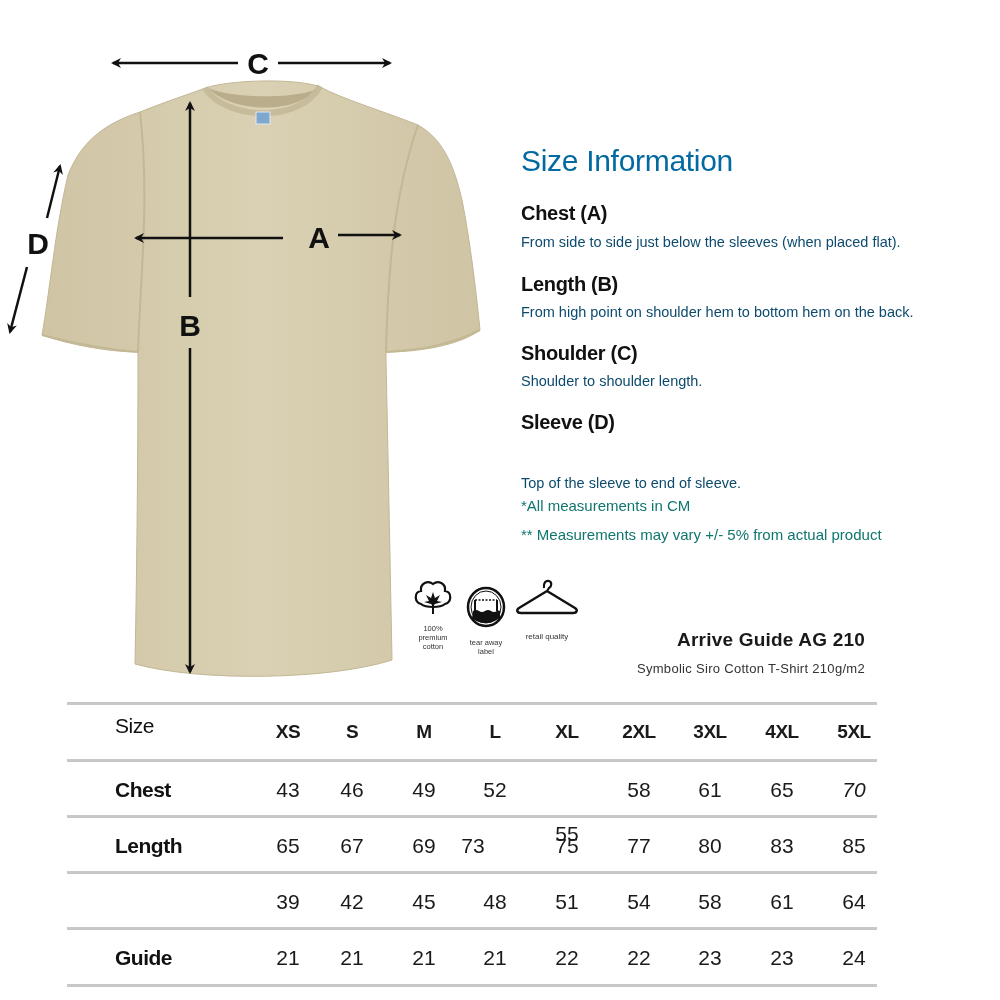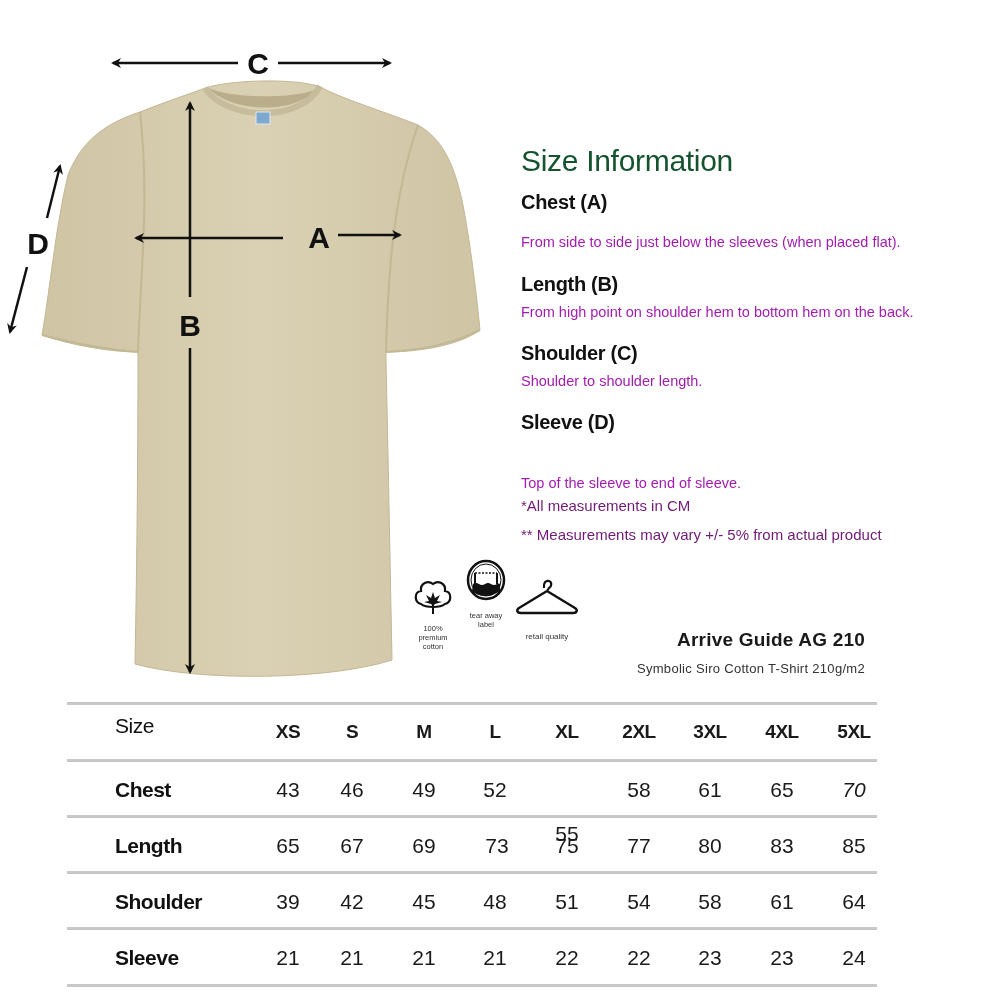--- a/index.html
+++ b/index.html
@@ -1,24 +1,24 @@
 <!DOCTYPE html>
 <html><head>
   <meta charset="utf-8">
   <style>
     html, body { margin:0; padding:0; background:#ffffff; }
     body { width:1000px; height:1000px; position:relative; overflow:hidden;
            font-family:"Liberation Sans", "DejaVu Sans", sans-serif; color:#111; }
     .abs { position:absolute; }
     svg.shirt { position:absolute; left:0; top:0; }
 
-    .info-title { left:521px; top:144px; font-size:30px; font-weight:400; letter-spacing:-0.3px; color:#14532d; }
+    .info-title { left:521px; top:144px; font-size:30px; font-weight:400; letter-spacing:-0.3px; color:#0369a1; }
     .sec-head { font-size:20px; font-weight:700; color:#111; letter-spacing:-0.3px; }
-    .sec-desc { font-size:14.5px; color:#a21caf; letter-spacing:0px; }
-    .note { font-size:15px; color:#701a75; }
+    .sec-desc { font-size:14.5px; color:#0c4a6e; letter-spacing:0px; }
+    .note { font-size:15px; color:#0f766e; }
 
     .icon-label { font-size:7.5px; color:#333; text-align:center; line-height:9px; }
 
     .prod-name { right:135px; top:629px; font-size:19px; font-weight:700; color:#1a1a1a; text-align:right; letter-spacing:0.2px; }
     .prod-sub { right:135px; top:661px; font-size:13px; color:#333; text-align:right; letter-spacing:0.3px; }
 
     .table { left:67px; top:702px; width:810px; }
     .hline { position:absolute; left:0; width:810px; height:3px; background:#c8c8c8; }
     .row { position:absolute; left:0; width:810px; height:56px; }
     .cell { position:absolute; top:0; height:100%; display:flex; align-items:center; justify-content:center; font-size:21px; color:#1a1a1a; }
@@ -80,21 +80,21 @@
 
   <g>
     <line x1="47" y1="218" x2="60" y2="166" stroke="#111" stroke-width="2.5" marker-end="url(#ah)"></line>
     <line x1="27" y1="267" x2="10" y2="332" stroke="#111" stroke-width="2.5" marker-end="url(#ah)"></line>
     <text x="38" y="254" font-size="30" font-weight="700" text-anchor="middle" fill="#111" font-family="Liberation Sans, sans-serif">D</text>
   </g>
 </svg>
 
 <div class="abs info-title">Size Information</div>
 
-<div class="abs sec-head" style="left:521px; top:191px;">Chest (A)</div>
+<div class="abs sec-head" style="left:521px; top:202px;">Chest (A)</div>
 <div class="abs sec-desc" style="left:521px; top:234px;">From side to side just below the sleeves (when placed flat).</div>
 
 <div class="abs sec-head" style="left:521px; top:273px;text-align:right;">Length (B)</div>
 <div class="abs sec-desc" style="left:521px; top:304px;">From high point on shoulder hem to bottom hem on the back.</div>
 
 <div class="abs sec-head" style="left:521px; top:342px;">Shoulder (C)</div>
 <div class="abs sec-desc" style="left:521px; top:373px;">Shoulder to shoulder length.</div>
 
 <div class="abs sec-head" style="left:521px; top:411px;">Sleeve (D)</div>
 <div class="abs sec-desc" style="left:521px; top:443px;margin-top:32px;">Top of the sleeve to end of sleeve.</div>
@@ -108,21 +108,21 @@
     <path d="M23,18 L25,24 L30,21 L27,27 L32,28 L25,30 L23,32 L21,30 L14,28 L19,27 L16,21 L21,24 z" fill="#111"></path>
     <line x1="23" y1="30" x2="23" y2="40" stroke="#111" stroke-width="2"></line>
   </svg>
   <div class="icon-label">
     <div>100%</div>
     <div>premium</div>
     <div>cotton</div>
   </div>
 </div>
 
-<div class="abs" style="left:463px; top:558px; width:46px;">
+<div class="abs" style="left:463px; top:585px; width:46px;">
   <svg width="46" height="46" viewBox="0 0 46 46">
     <ellipse cx="23" cy="22" rx="18" ry="19" fill="none" stroke="#111" stroke-width="2.5"></ellipse>
     <ellipse cx="23" cy="22" rx="15" ry="16" fill="none" stroke="#111" stroke-width="1"></ellipse>
     <line x1="12" y1="15" x2="34" y2="15" stroke="#111" stroke-width="1.5" stroke-dasharray="2,1.5"></line>
     <line x1="12" y1="15" x2="12" y2="26" stroke="#111" stroke-width="2"></line>
     <line x1="34" y1="15" x2="34" y2="26" stroke="#111" stroke-width="2"></line>
     <path d="M10,26 Q13,24 16,26 Q19,28 22,26 Q25,24 28,26 Q31,28 34,26 Q36,25 37,26 L37,33 Q30,38 23,38 Q14,38 9,33 z" fill="#111"></path>
   </svg>
   <div class="icon-label" style="margin-top:3px;">
     <div>tear away</div>
@@ -174,47 +174,46 @@
     <div class="cell" style="left:762px; width:50px;font-style:italic;">70</div>
   </div>
 
   <div class="hline" style="top:113px;"></div>
 
   <div class="row" style="top:116px;">
     <div class="rowlabel">Length</div>
     <div class="cell" style="left:196px; width:50px;">65</div>
     <div class="cell" style="left:260px; width:50px;">67</div>
     <div class="cell" style="left:332px; width:50px;">69</div>
-    <div class="cell" style="left:405px; width:50px;">73</div>
+    <div class="cell" style="left:381px; width:50px;">73</div>
     <div class="cell" style="left:475px; width:50px;">75</div>
     <div class="cell" style="left:547px; width:50px;">77</div>
     <div class="cell" style="left:618px; width:50px;">80</div>
     <div class="cell" style="left:690px; width:50px;">83</div>
     <div class="cell" style="left:762px; width:50px;">85</div>
   </div>
 
   <div class="hline" style="top:169px;"></div>
 
   <div class="row" style="top:172px;">
-    <div class="rowlabel">Shoulder</div>
     <div class="cell" style="left:196px; width:50px;">39</div>
     <div class="cell" style="left:260px; width:50px;">42</div>
     <div class="cell" style="left:332px; width:50px;">45</div>
     <div class="cell" style="left:403px; width:50px;">48</div>
     <div class="cell" style="left:475px; width:50px;">51</div>
     <div class="cell" style="left:547px; width:50px;">54</div>
     <div class="cell" style="left:618px; width:50px;">58</div>
     <div class="cell" style="left:690px; width:50px;">61</div>
     <div class="cell" style="left:762px; width:50px;">64</div>
   </div>
 
   <div class="hline" style="top:225px;"></div>
 
   <div class="row" style="top:228px;">
-    <div class="rowlabel">Sleeve</div>
+    <div class="rowlabel">Guide</div>
     <div class="cell" style="left:196px; width:50px;">21</div>
     <div class="cell" style="left:260px; width:50px;">21</div>
     <div class="cell" style="left:332px; width:50px;">21</div>
     <div class="cell" style="left:403px; width:50px;">21</div>
     <div class="cell" style="left:475px; width:50px;">22</div>
     <div class="cell" style="left:547px; width:50px;">22</div>
     <div class="cell" style="left:618px; width:50px;">23</div>
     <div class="cell" style="left:690px; width:50px;">23</div>
     <div class="cell" style="left:762px; width:50px;">24</div>
   </div>

